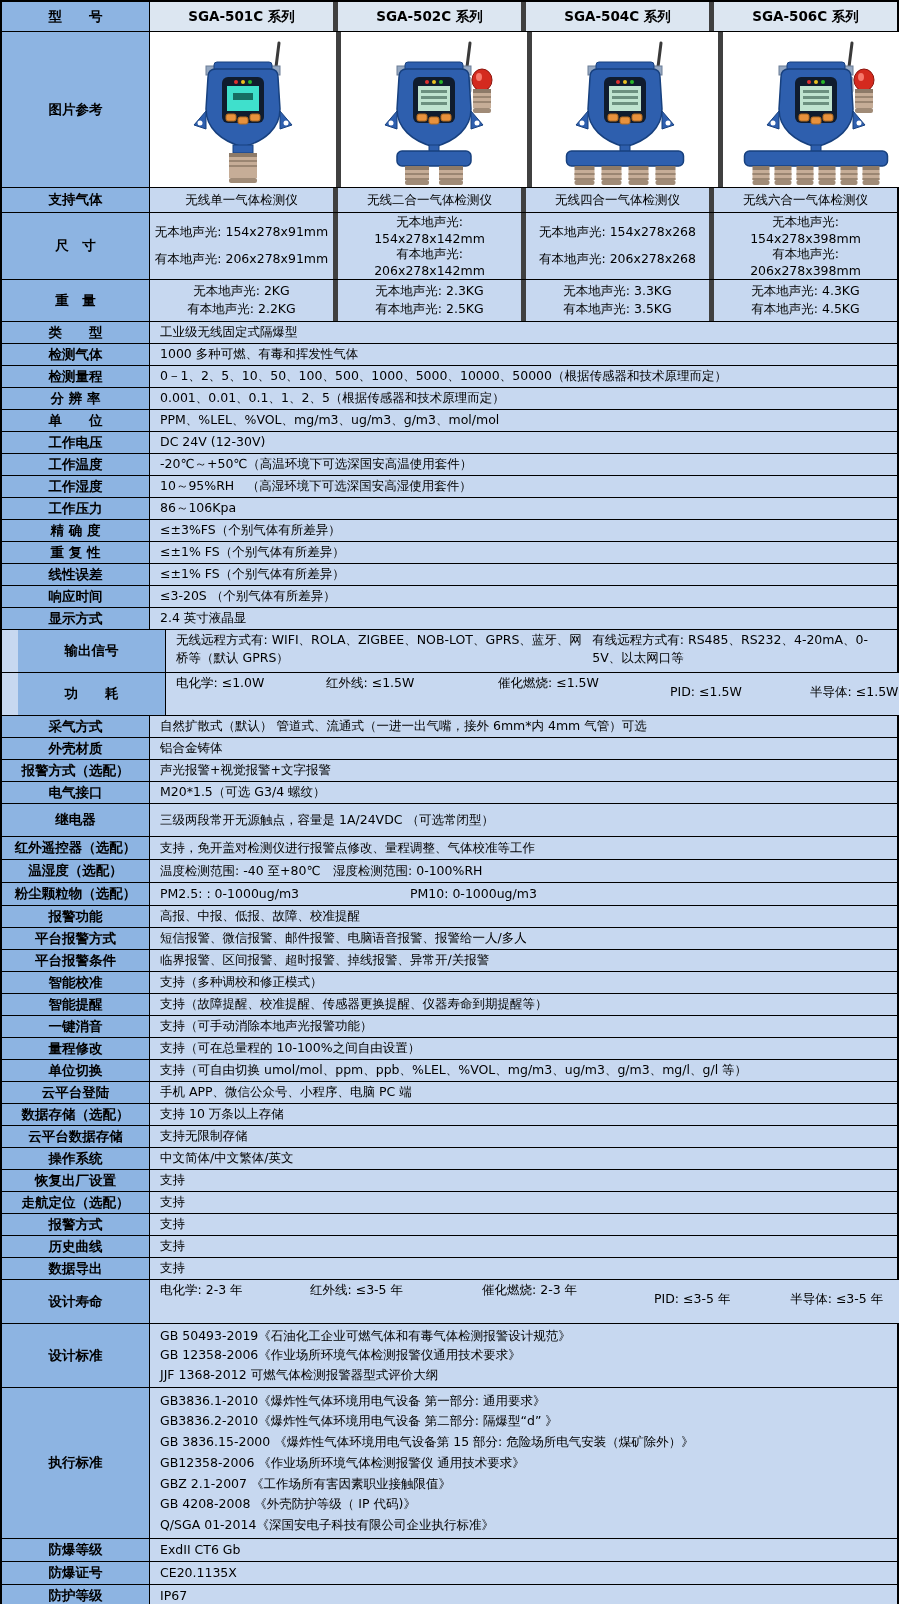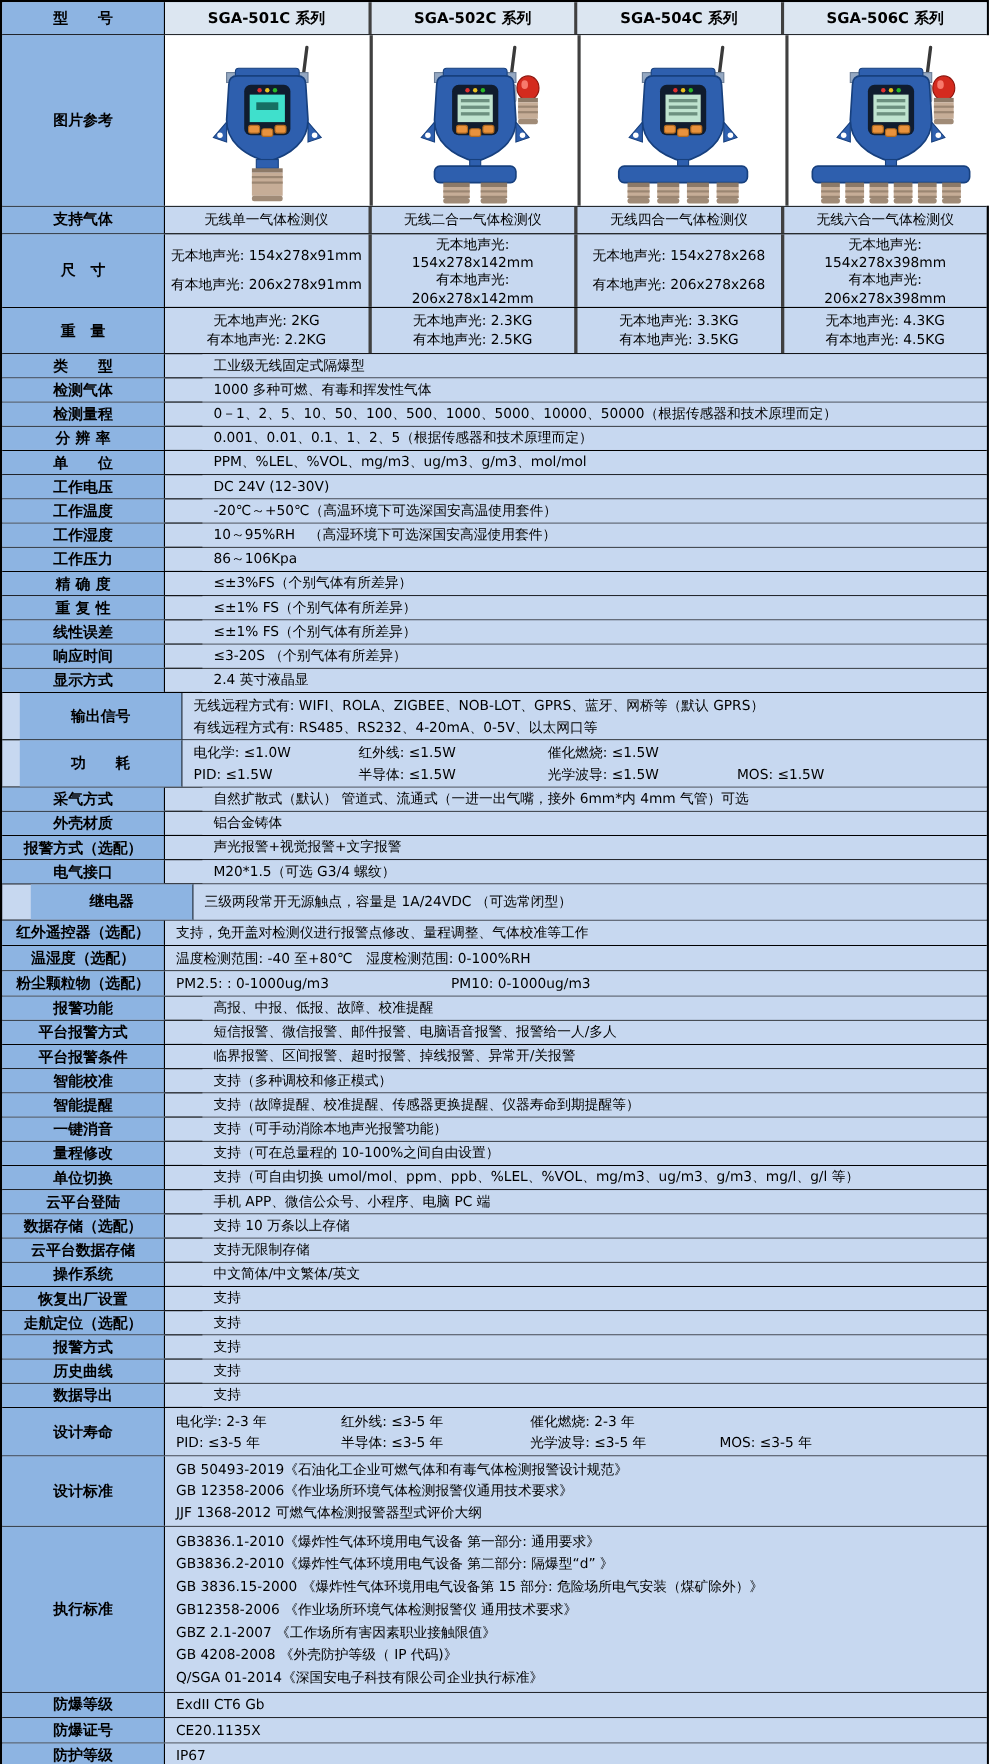--- a/index.html
+++ b/index.html
@@ -5,31 +5,31 @@
   html,body{margin:0;padding:0;background:#fff;}
   body{font-family:"DejaVu Sans","Liberation Sans",sans-serif;color:#000;}
   .sheet{width:899px;box-sizing:border-box;border:2px solid #000;background:#c7d8f0;}
   .r{display:flex;border-bottom:1px solid #000;align-items:stretch;}
   .r:last-child{border-bottom:none;}
   .t{width:148px;flex:0 0 148px;box-sizing:border-box;background:#8db4e2;border-right:1px solid #000;
      display:flex;align-items:center;justify-content:center;text-align:center;
      font-weight:bold;font-size:13.5px;padding:1px 2px;}
   .d{flex:1;box-sizing:border-box;background:#c7d8f0;display:flex;align-items:center;
      padding:1px 10px;font-size:12.5px;line-height:1.45;}
-  .c4{flex:1;box-sizing:border-box;border-right:3px solid #404040;display:flex;flex-direction:column;
+  .c4{flex:1;box-sizing:border-box;border-right:5px solid #404040;display:flex;flex-direction:column;
       align-items:center;justify-content:space-evenly;text-align:center;font-size:12.5px;padding:1px 2px;}
   .c4:last-child{border-right:none;}
   .c4.one{justify-content:center;}
   .hdr .c4{background:#dce6f1;font-weight:bold;font-size:13.5px;justify-content:center;}
   .img-cell{background:#fff;align-items:center;justify-content:center;padding:0;}
   .h29{min-height:29px;} .h155{min-height:155px;font-family:Liberation Mono, monospace;} .h24{min-height:24px;}
-  .h41{min-height:41px;} .h21{min-height:21px;gap:34px;} .h42{min-height:42px;padding-left:16px;}
-  .h32{min-height:32px;padding-left:26px;} .h43{min-height:43px;} .h63{min-height:63px;}
+  .h41{min-height:41px;} .h21{min-height:21px;} .h42{min-height:42px;padding-left:16px;}
+  .h32{min-height:32px;} .h43{min-height:43px;} .h63{min-height:63px;}
   .h150{min-height:150px;} .h22{min-height:22px;justify-content:center;}
-  .two{flex-direction:column;align-items:flex-start;justify-content:space-evenly;}
+  .two{flex-direction:row;align-items:flex-start;justify-content:space-evenly;}
   .two > div{display:flex;align-items:center;}
   .seg1{display:inline-block;width:150px;}
   .seg2{display:inline-block;width:152px;}
   .seg3{display:inline-block;width:172px;margin-left:20px;}
   .segwide{display:inline-block;width:250px;}
   .list{flex-direction:column;align-items:flex-start;justify-content:space-evenly;}
   svg{display:block;}
 </style>
 </head>
 <body>

